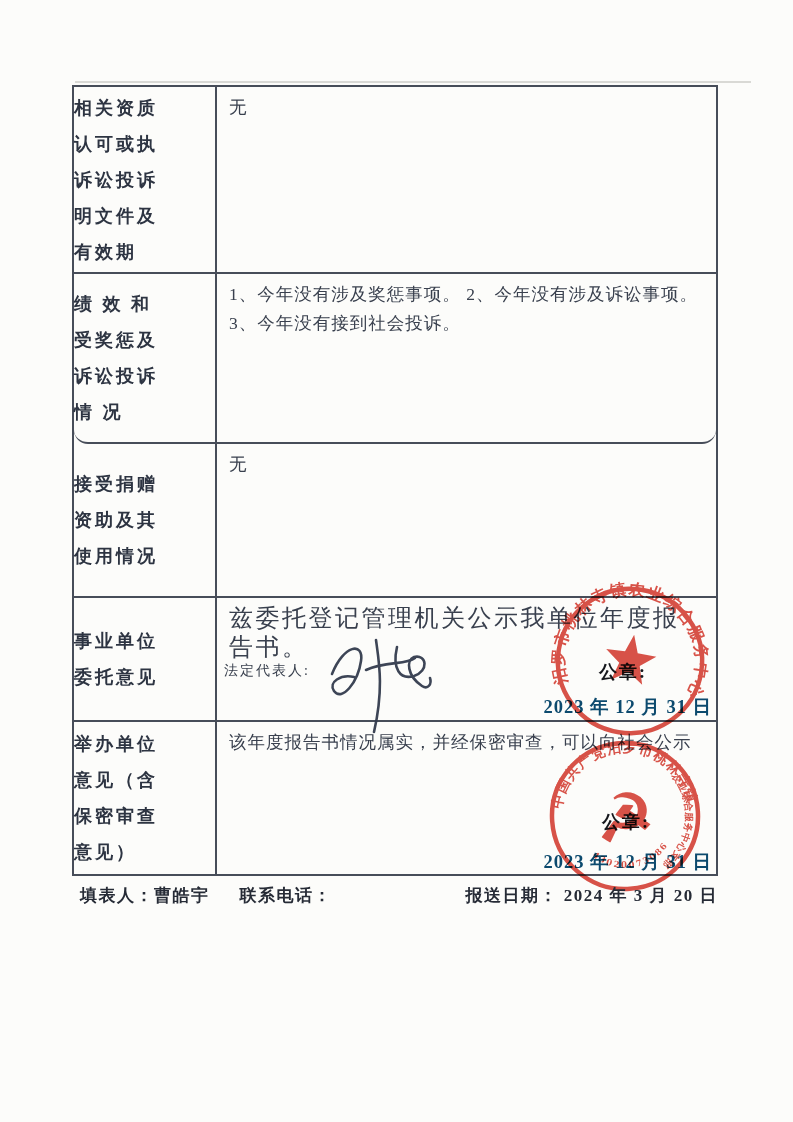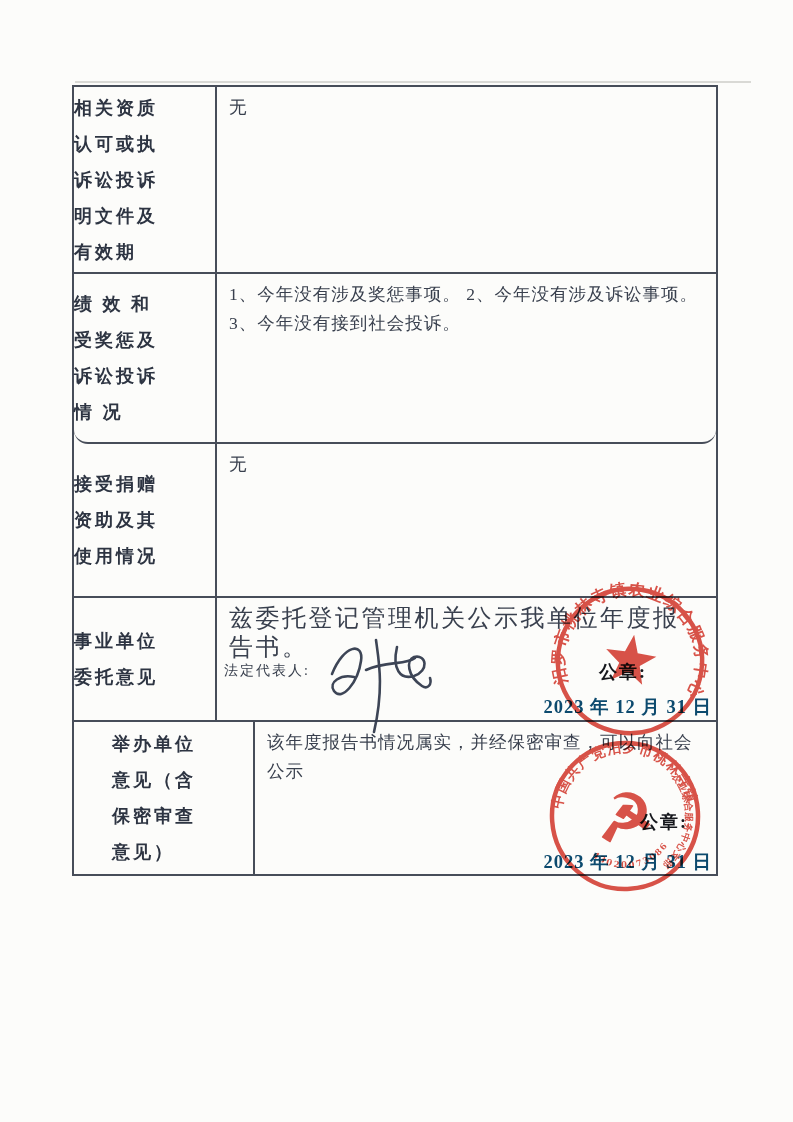--- a/index.html
+++ b/index.html
@@ -11,21 +11,21 @@
   }
   
   .scan-line{position:absolute;left:75px;top:81px;width:676px;height:2px;background:#cdcdc8;opacity:.75;}
 
   .report-table{
     position:absolute;left:72px;top:85px;width:646px;height:791px;
     border:2px solid #474d59;box-sizing:border-box;
     display:flex;flex-direction:column;background:transparent;
   }
   .trow{display:flex;box-sizing:border-box;border-bottom:2px solid #474d59;}
-  .trow:last-child{border-bottom:none;flex:1;margin-left:38px;}
+  .trow:last-child{border-bottom:none;flex:1;}
   .lcell{
     width:143px;min-width:143px;box-sizing:border-box;
     border-right:2px solid #474d59;
     display:flex;flex-direction:column;justify-content:center;align-items:flex-start;
   }
   .lcell span{
     display:block;text-align:center;
     font-size:18px;font-weight:700;letter-spacing:3px;line-height:36px;
     color:#2d3442;white-space:nowrap;
   }
@@ -171,14 +171,23 @@
       <text font-size="9.5" letter-spacing="0.4" fill="#d8463b">
         <textPath href="#p-arc2" startOffset="14">农业综合服务中心支部委员会</textPath>
       </text>
       <path id="p-serial" d="M 40.2,113.4 A 52 52 0 0 0 119.8,113.4" fill="none"></path>
       <text font-size="8.5" letter-spacing="2" fill="#d8463b">
         <textPath href="#p-serial" startOffset="6">43020073086</textPath>
       </text>
     </svg>
   </div>
 
+  <div class="footer">
+    <span>填表人：</span>
+    <span>曹皓宇</span>
+    <span class="phone">联系电话：</span>
+    <span class="right-group">
+      <span>报送日期：</span>
+      <span>2024 年 3 月 20 日</span>
+    </span>
+  </div>
 
 </div>
 
 </body></html>

